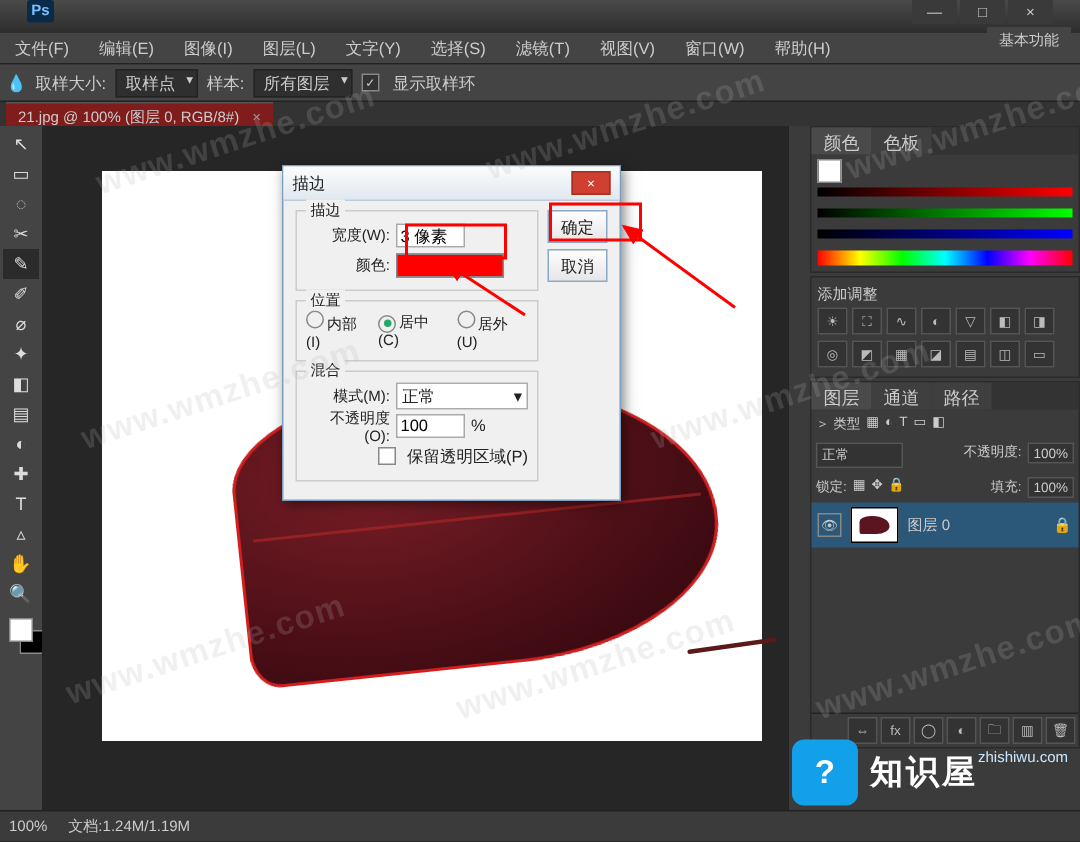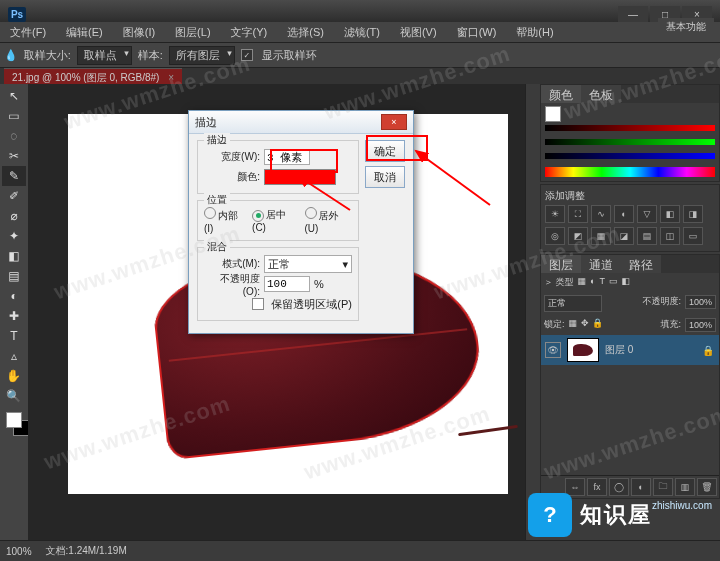--- a/index.html
+++ b/index.html
@@ -1,16 +1,16 @@
 <!DOCTYPE html>
 <html><head>
 <meta charset="utf-8">
 <style>
   html,body{margin:0;padding:0;width:720px;height:561px;background:#1f1f1f;font-family:"Microsoft YaHei","SimSun",Arial,sans-serif;font-size:11px;color:#ccc;overflow:hidden;position:relative}
-  .titlebar{height:22px;background:linear-gradient(#4a4a4a,#2d2d2d);display:flex;align-items:flex-end;padding:0 8px}
+  .titlebar{height:22px;background:linear-gradient(#4a4a4a,#2d2d2d);display:flex;align-items:flex-start;padding:0 18px}
   .ps-logo{width:18px;height:15px;background:#0a2a4a;color:#7cc0ff;font-weight:bold;font-size:10px;display:flex;align-items:center;justify-content:center;border-radius:2px;margin-right:6px}
   .win-ctrls{margin-left:auto;display:flex;gap:2px}
   .win-ctrls span{width:30px;height:16px;background:#3a3a3a;display:flex;align-items:center;justify-content:center;font-size:10px;cursor:pointer}
   .menubar{height:20px;background:#444;display:flex;align-items:center;padding:0 6px;gap:12px;font-size:11px;border-bottom:1px solid #222}
   .menubar span{padding:2px 4px;cursor:pointer}
   .optbar{height:24px;background:#444;display:flex;align-items:center;padding:0 4px;border-bottom:1px solid #222;font-size:11px;gap:6px}
   .opt-sel{background:#2f2f2f;border:1px solid #222;padding:1px 14px 1px 6px;position:relative}
   .opt-sel::after{content:"▾";position:absolute;right:2px;top:1px;font-size:9px}
   .checkbox{width:10px;height:10px;border:1px solid #888;background:#333;display:inline-flex;align-items:center;justify-content:center;font-size:8px;margin-right:3px}
   .tabbar{height:18px;background:#333;display:flex;align-items:center;padding-left:4px;font-size:10px;position:relative}
@@ -54,21 +54,21 @@
   .dlg-title{height:22px;background:linear-gradient(#fcfcfc,#e0e8f0);display:flex;align-items:center;padding:0 6px;border-bottom:1px solid #bcd}
   .dlg-x{margin-left:auto;width:24px;height:14px;background:#d04030;color:#fff;display:flex;align-items:center;justify-content:center;font-size:9px;border:1px solid #a03020;cursor:pointer}
   .dlg-body{padding:6px 8px;display:flex;gap:6px}
   .dlg-left{flex:1}
   .dlg-btns{width:52px;display:flex;flex-direction:column;gap:4px}
   .dlg-btn{height:20px;background:linear-gradient(#fefefe,#e6e6e6);border:1px solid #8aa8c8;font-size:11px;display:flex;align-items:center;justify-content:center;cursor:pointer}
   .grp{border:1px solid #ccc;margin-bottom:6px;padding:6px;position:relative}
   .grp-title{position:absolute;top:-8px;left:6px;background:#f0f0f0;padding:0 3px;font-size:10px}
   .form-row{display:flex;align-items:center;height:20px;gap:4px}
   .form-row label{flex:0 0 56px;text-align:right;font-size:10px}
-  .form-inp{width:40px;height:14px;border:1px solid #aaa;padding:0 2px;font-size:11px;font-family:Liberation Mono, monospace}
+  .form-inp{width:40px;height:14px;border:1px solid #aaa;padding:0 2px;font-size:11px;font-family:Liberation Sans, sans-serif}
   .color-sw{width:70px;height:14px;background:#f00;border:1px solid #888;cursor:pointer}
   .radio-row{display:flex;gap:5px;font-size:10px;align-items:center;justify-content:center}
   .radio{width:10px;height:10px;border:1px solid #888;border-radius:50%;display:inline-flex;align-items:center;justify-content:center;margin-right:2px}
   .radio.on::after{content:"";width:5px;height:5px;background:#2a6;border-radius:50%}
   .dd{border:1px solid #aaa;height:16px;width:80px;padding:0 3px;font-size:11px;display:flex;align-items:center;justify-content:space-between;background:#fff}
   .hl-red{position:absolute;border:2px solid #f00;pointer-events:none}
   .arrow{position:absolute;pointer-events:none}
   .wm{position:absolute;color:rgba(180,180,180,.20);font-size:22px;font-weight:bold;transform:rotate(-18deg);pointer-events:none;letter-spacing:1px}
   .brand{position:absolute;right:8px;bottom:24px;display:flex;align-items:center;gap:8px}
   .brand-ic{width:44px;height:44px;background:#13a0ea;border-radius:8px;display:flex;align-items:center;justify-content:center;color:#fff;font-size:22px;font-weight:bold}

